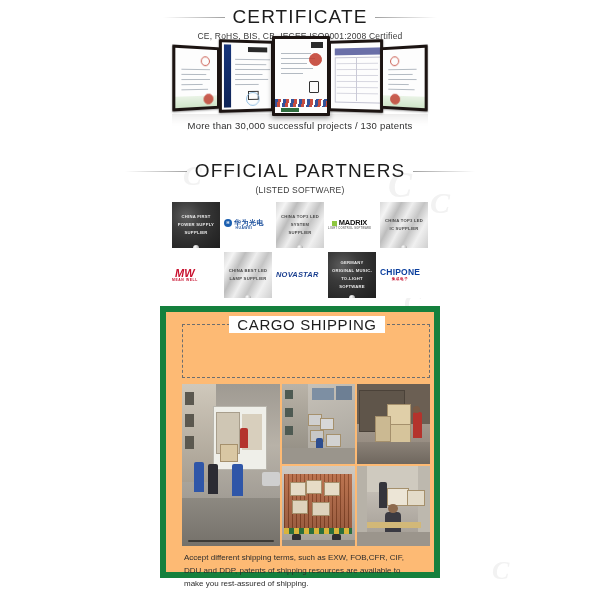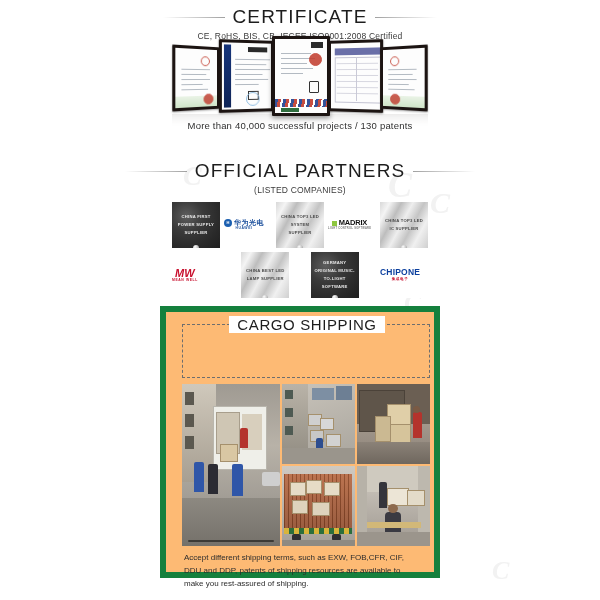--- a/index.html
+++ b/index.html
@@ -196,32 +196,32 @@
           <div class="mini-line" style="left:6px;top:35px;width:22px;"></div>
           <div class="mini-line" style="left:6px;top:40px;width:28px;"></div>
           <div class="mini-block" style="left:0;bottom:0;width:100%;height:11px;background:linear-gradient(180deg,#eaf3e6,#cfe4c8);"></div>
           <div class="seal" style="left:8px;bottom:2px;width:9px;height:9px;background:#c0392b;opacity:.8;"></div>
         </div>
       </div>
     </div>
 
     <div class="cert-reflect"></div>
 
-    <div class="cert-caption">More than 40,000 successful projects / 130 patents</div>
+    <div class="cert-caption">More than 30,000 successful projects / 130 patents</div>
   </section>
 
   <section id="partners">
 
     <div class="part-head sec-head">
       <div class="sec-title-row">
         <span class="rule"></span>
         <span class="sec-title">OFFICIAL PARTNERS</span>
         <span class="rule r"></span>
       </div>
-      <div class="sec-sub">(LISTED COMPANIES)</div>
+      <div class="sec-sub">(LISTED SOFTWARE)</div>
     </div>
 
     <div class="part-grid">
 
       <div class="prow r1">
 
         <div class="tile dark">
           <span class="tile-txt">CHINA FIRST POWER SUPPLY SUPPLIER</span>
           <span class="pin"></span>
         </div>
@@ -258,20 +258,25 @@
             <span>MW</span>
             <span class="sub">MEAN WELL</span>
           </span>
         </div>
 
         <div class="tile silver">
           <span class="tile-txt">CHINA BEST LED LAMP SUPPLIER</span>
           <span class="pin"></span>
         </div>
 
+        <div class="tile plain">
+          <span class="logo logo-nova">
+            <span>NOVASTAR</span>
+          </span>
+        </div>
 
         <div class="tile dark">
           <span class="tile-txt">GERMANY ORIGINAL MUSIC-TO-LIGHT SOFTWARE</span>
           <span class="pin"></span>
         </div>
 
         <div class="tile plain">
           <span class="logo logo-chip">
             <span>CHIPONE</span>
             <span class="sub">集成电子</span>

